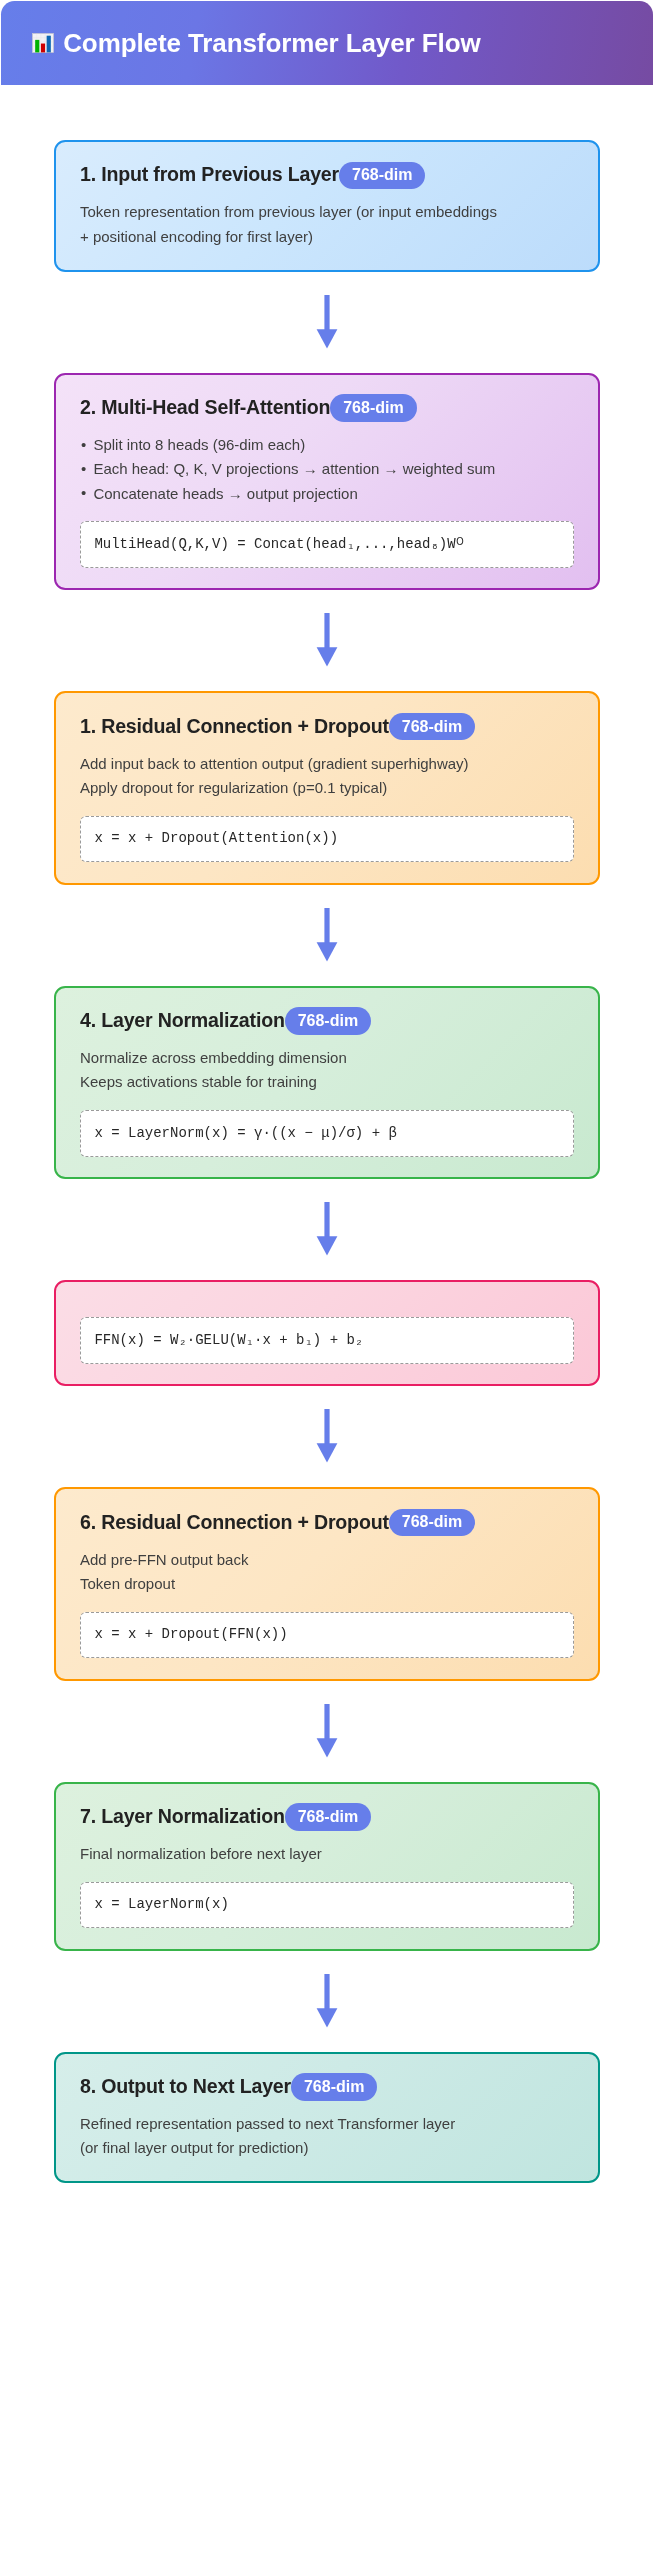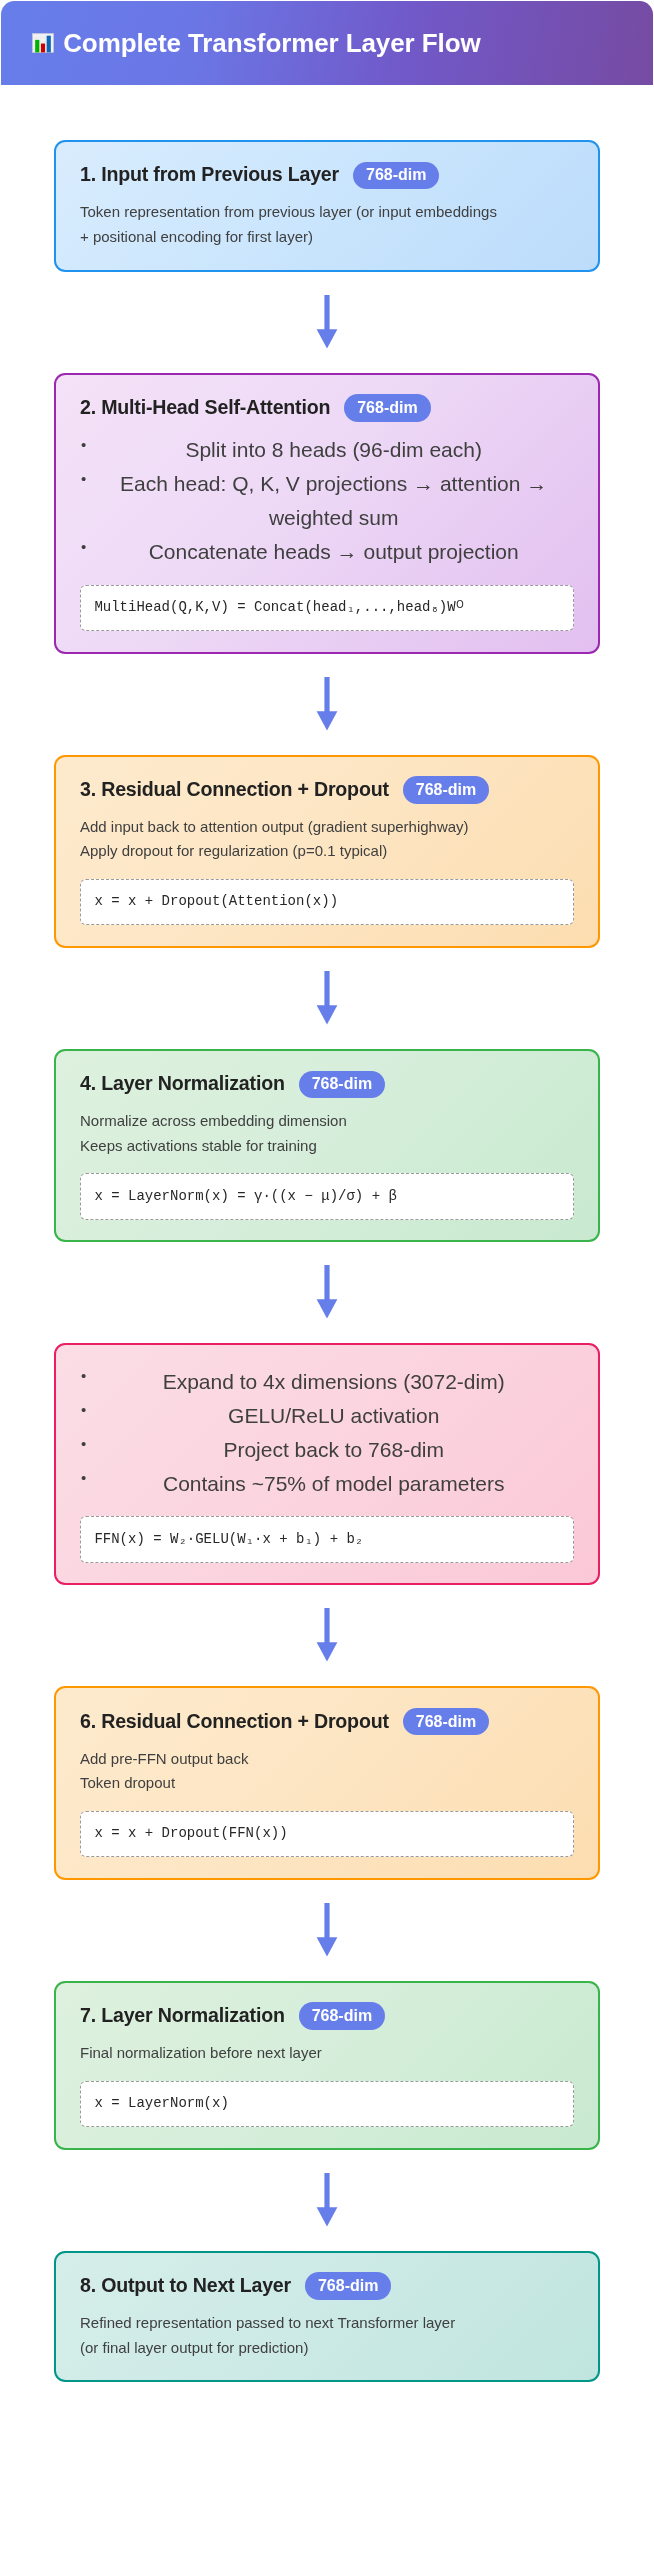--- a/index.html
+++ b/index.html
@@ -55,21 +55,21 @@
     border-radius: 11.3px;
     border-style: solid;
     border-width: 2.1px;
     padding: 19.6px 24px 20.6px 24px;
   }
 
   .card-head {
     display: flex;
     flex-wrap: wrap;
     align-items: center;
-    gap: 0 14px;
+    gap: 0 0;
     margin-bottom: 11.3px;
   }
   .card-title {
     font-size: 19.6px;
     font-weight: bold;
     color: #222222;
     line-height: 1.22;
     letter-spacing: -0.2px;
   }
   .dim-badge {
@@ -88,26 +88,25 @@
     font-size: 15px;
     color: #3f3f3f;
     line-height: 1.62;
   }
   .bullet-list {
     list-style: none;
     margin: 0;
     padding: 0;
   }
   .bullet-list li {
-    font-size: 21px;
+    font-size: 15px;
     color: #3f3f3f;
     line-height: 1.62;
     padding-left: 13.4px;
     position: relative;
-    text-align: center;
   }
   .bullet-list li::before {
     content: "\2022";
     position: absolute;
     left: 1px;
     top: -0.5px;
     color: #3f3f3f;
     font-size: 15px;
   }
 
@@ -191,21 +190,21 @@
         <li>Concatenate heads → output projection</li>
       </ul>
       <div class="formula-box">MultiHead(Q,K,V) = Concat(head₁,...,head₈)Wᴼ</div>
     </div>
     <svg class="arrow" viewBox="0 0 46 106" aria-hidden="true">
       <rect x="18" y="0" width="10" height="70" fill="#667eea"></rect>
       <polygon points="3,66 43,66 23,103" fill="#667eea"></polygon>
     </svg>
     <div class="card c-orange" id="step-3">
       <div class="card-head">
-        <span class="card-title">3. Residual Connection + Dropout</span>
+        <span class="card-title">1. Residual Connection + Dropout</span>
         <span class="dim-badge">768-dim</span>
       </div>
       <div>
         <div class="card-line">Add input back to attention output (gradient superhighway)</div>
         <div class="card-line">Apply dropout for regularization (p=0.1 typical)</div>
       </div>
       <div class="formula-box">x = x + Dropout(Attention(x))</div>
     </div>
     <svg class="arrow" viewBox="0 0 46 106" aria-hidden="true">
       <rect x="18" y="0" width="10" height="70" fill="#667eea"></rect>
@@ -220,26 +219,20 @@
         <div class="card-line">Normalize across embedding dimension</div>
         <div class="card-line">Keeps activations stable for training</div>
       </div>
       <div class="formula-box">x = LayerNorm(x) = γ·((x − μ)/σ) + β</div>
     </div>
     <svg class="arrow" viewBox="0 0 46 106" aria-hidden="true">
       <rect x="18" y="0" width="10" height="70" fill="#667eea"></rect>
       <polygon points="3,66 43,66 23,103" fill="#667eea"></polygon>
     </svg>
     <div class="card c-pink" id="step-5">
-      <ul class="bullet-list">
-        <li>Expand to 4x dimensions (3072-dim)</li>
-        <li>GELU/ReLU activation</li>
-        <li>Project back to 768-dim</li>
-        <li>Contains ~75% of model parameters</li>
-      </ul>
       <div class="formula-box">FFN(x) = W₂·GELU(W₁·x + b₁) + b₂</div>
     </div>
     <svg class="arrow" viewBox="0 0 46 106" aria-hidden="true">
       <rect x="18" y="0" width="10" height="70" fill="#667eea"></rect>
       <polygon points="3,66 43,66 23,103" fill="#667eea"></polygon>
     </svg>
     <div class="card c-orange" id="step-6">
       <div class="card-head">
         <span class="card-title">6. Residual Connection + Dropout</span>
         <span class="dim-badge">768-dim</span>

